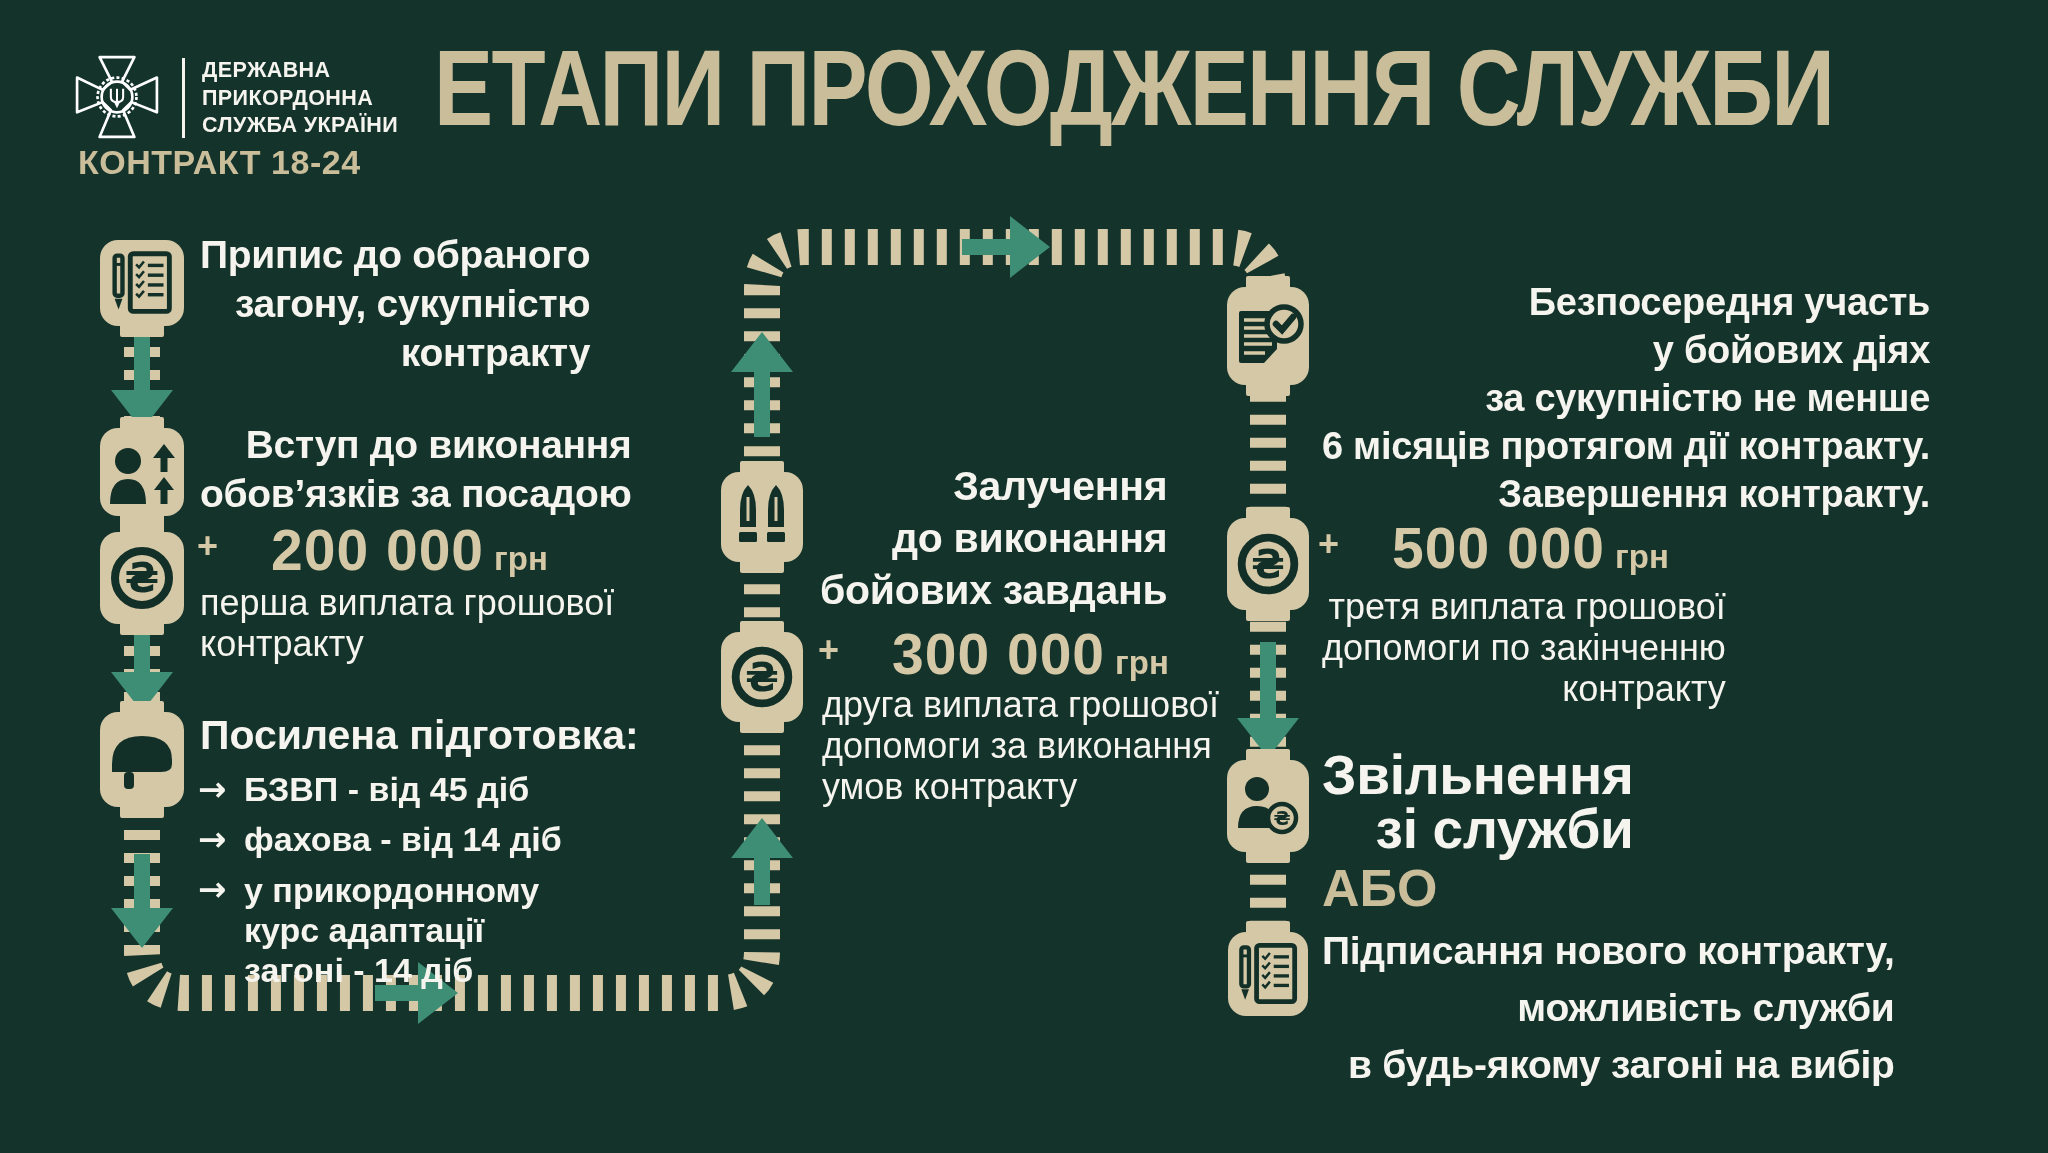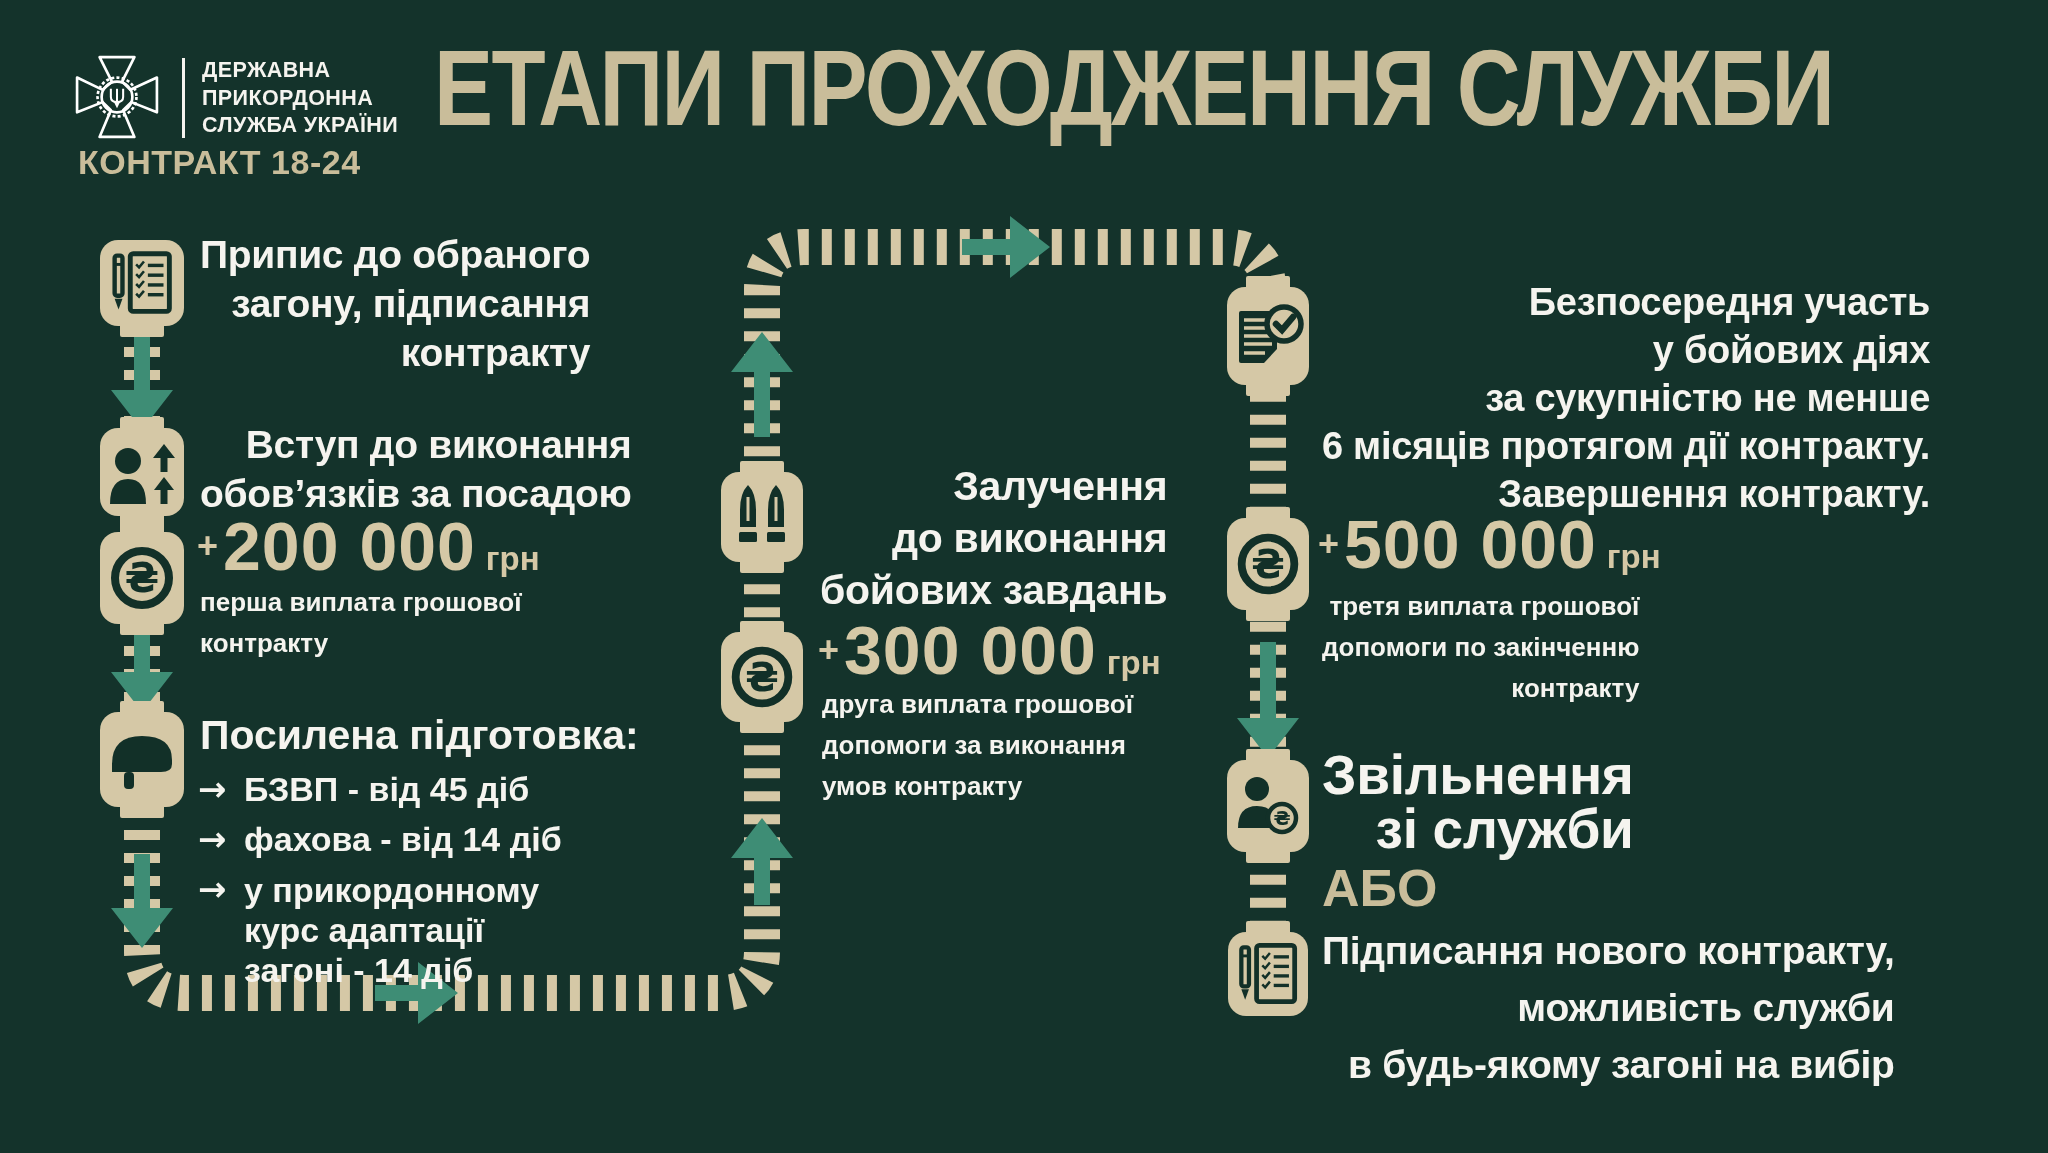--- a/index.html
+++ b/index.html
@@ -42,27 +42,27 @@
   .icon.no-bot::after{display:none;}
   .icon svg{display:block;}
   
   .t-step{position:absolute;color:var(--white);font-weight:700;font-size:39px;
           line-height:49px;letter-spacing:-.3px;z-index:4;}
   .t-step .ln{display:block;text-align:right;}
   .t-big{font-size:41px;line-height:52px;}
   .t-combat{font-size:38px;line-height:48px;}
   .t-discharge{font-size:55px;line-height:54px;}
   .t-newcontract{font-size:39px;line-height:57px;}
-  .t-sub{position:absolute;color:var(--white);font-weight:700;font-size:26px;
+  .t-sub{position:absolute;color:var(--white);font-weight:400;font-size:36px;
          line-height:41px;z-index:4;}
   .t-sub .ln{display:block;}
   .amount{position:absolute;color:var(--tan);font-weight:800;white-space:nowrap;
           line-height:56px;z-index:4;}
   .amount .plus{font-size:36px;vertical-align:12px;margin-right:5px;font-weight:800;}
-  .amount .num{font-size:68px;letter-spacing:1px;}
+  .amount .num{font-size:57px;letter-spacing:1px;margin-left:48px;}
   .amount .unit{font-size:33px;font-weight:700;margin-left:10px;color:var(--tan);}
   .training-title{position:absolute;color:var(--white);font-weight:700;font-size:41px;z-index:4;}
   .t-list{position:absolute;color:var(--white);font-weight:700;font-size:34px;z-index:4;}
   .t-list .row{display:flex;margin-bottom:12px;line-height:38px;}
   .t-list .bullet{width:46px;flex:none;font-family:"DejaVu Sans",sans-serif;}
   .t-list .multi{line-height:40px;}
   .t-list .multi .ln{display:block;}
   .or{position:absolute;color:var(--tan-deep);font-weight:800;font-size:52px;z-index:4;}
 </style>
 </head>
@@ -227,21 +227,21 @@
           <line x1="48" y1="46" x2="64" y2="46"></line>
             <line x1="48" y1="56" x2="64" y2="56"></line>
         </g>
       </g>
       <path d="M14 60 h8 l-4 11 z" fill="#123028"></path>
     </svg>
   </div>
 
   <div class="t-step" style="left:200px;top:230px;">
       <span class="ln">Припис до обраного</span>
-      <span class="ln">загону, підписання</span>
+      <span class="ln">загону, сукупністю</span>
       <span class="ln">контракту</span>
     </div>
 
   <div class="t-step" style="left:200px;top:420px;">
       <span class="ln">Вступ до виконання</span>
       <span class="ln">обов’язків за посадою</span>
     </div>
 
   <div class="amount" style="left:197px;top:518px;">
     <span class="plus">+</span><span class="num">200 000</span><span class="unit">грн</span>

